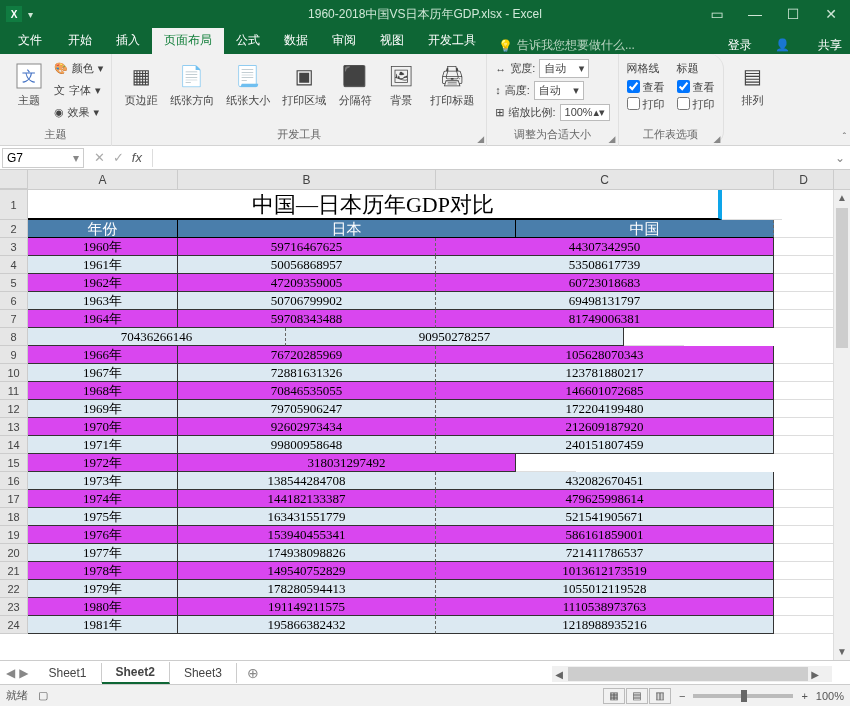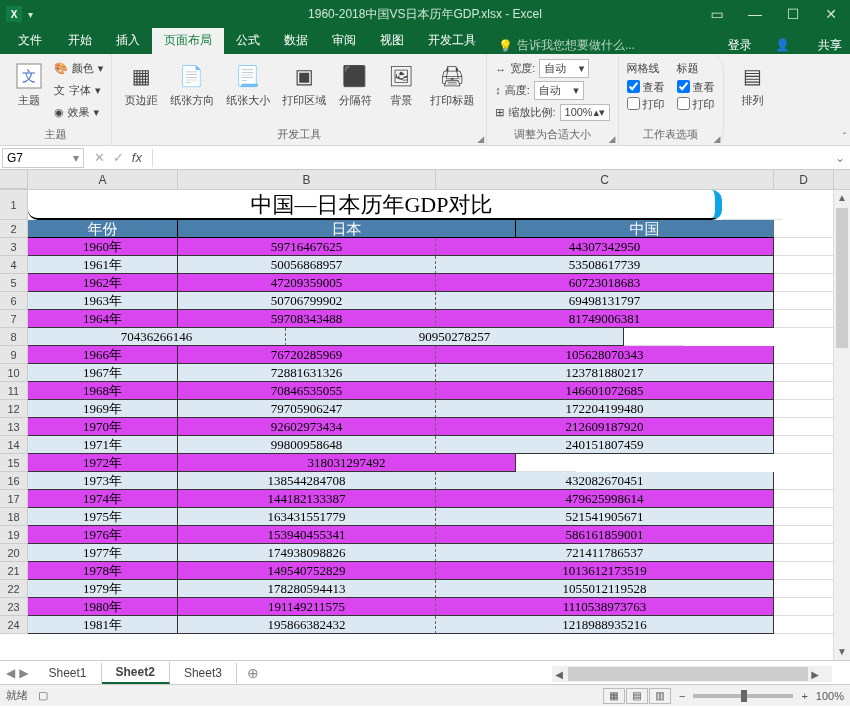--- a/index.html
+++ b/index.html
@@ -275,21 +275,21 @@
   <div class="col-headers">
     <div class="corner"></div>
     <div class="col-h col-A">A</div>
     <div class="col-h col-B">B</div>
     <div class="col-h col-C">C</div>
     <div class="col-h col-D">D</div>
   </div>
   <div class="rows" id="rows-container">
       <div class="row title-row">
         <div class="row-h">1</div>
-        <div class="cell" style="width:694px;border-right:7px solid #0ea5e9;border-radius:10px;">中国—日本历年GDP对比</div>
+        <div class="cell" style="width:694px;border-right:4px solid #0ea5e9;">中国—日本历年GDP对比</div>
         <div class="cell col-D" style="border:none;border-bottom:1px solid #ddd;"></div>
       </div>
       <div class="row header-row">
         <div class="row-h">2</div>
         <div class="cell col-A">年份</div>
         <div class="cell col-C">日本</div>
         <div class="cell col-B page-break">中国</div>
         <div class="cell col-D" style="background:#fff;border:none;border-bottom:1px solid #ddd;"></div>
       </div>
       <div class="row data-row odd">

